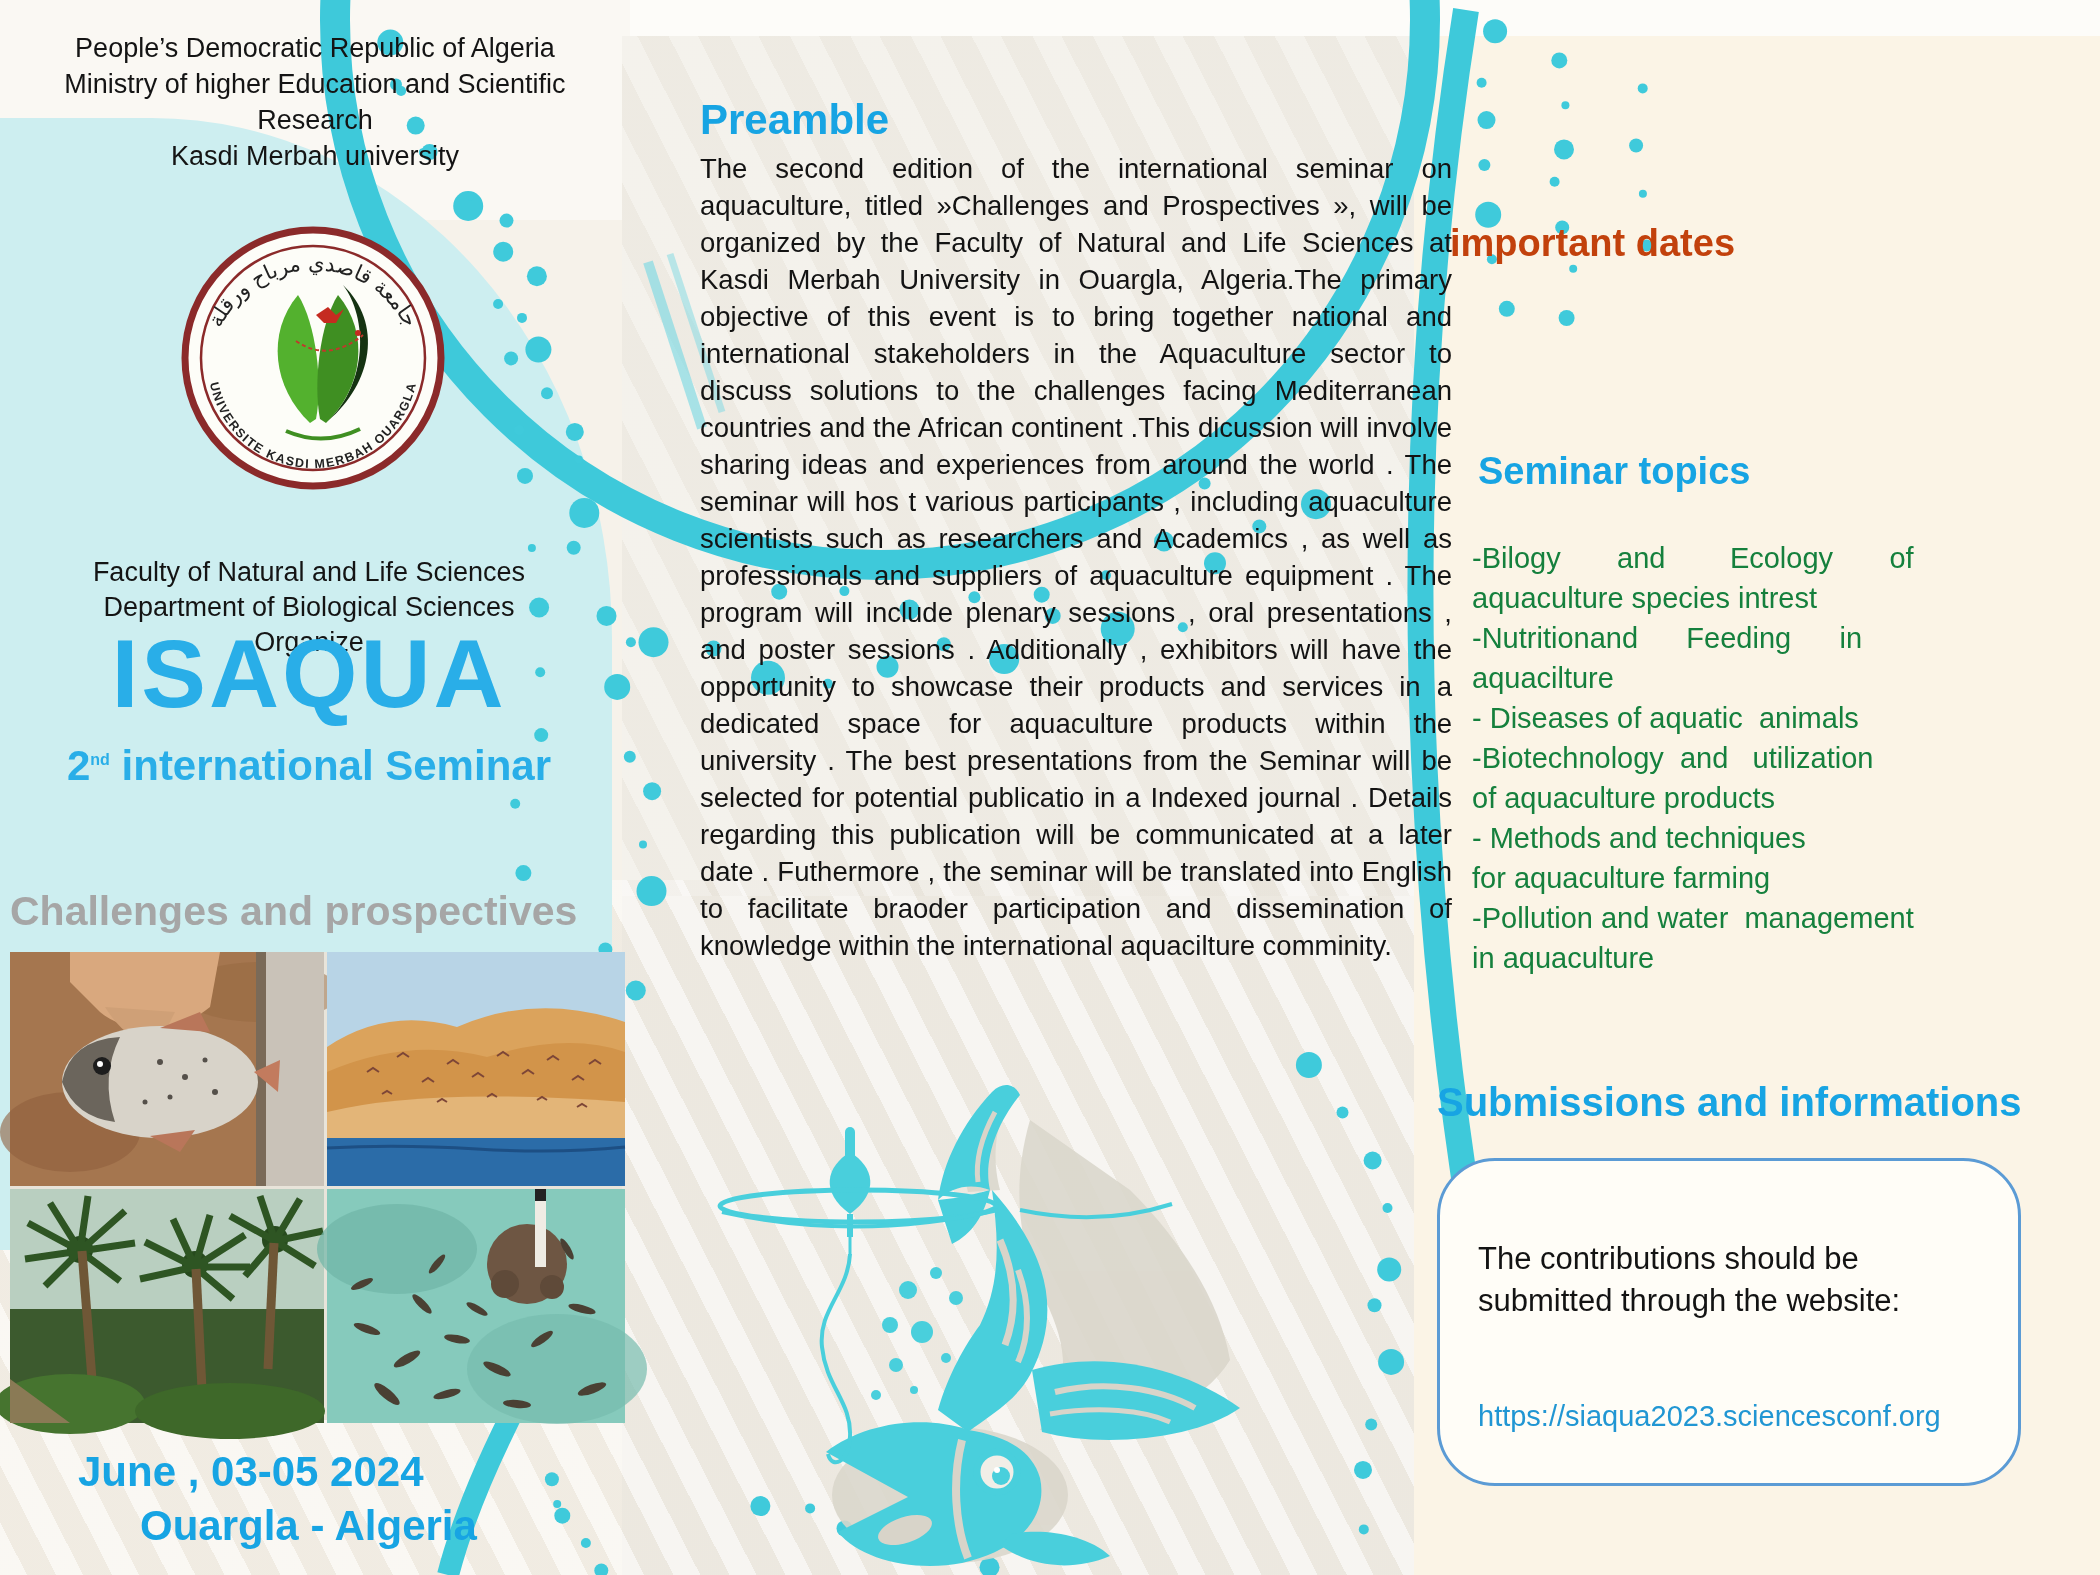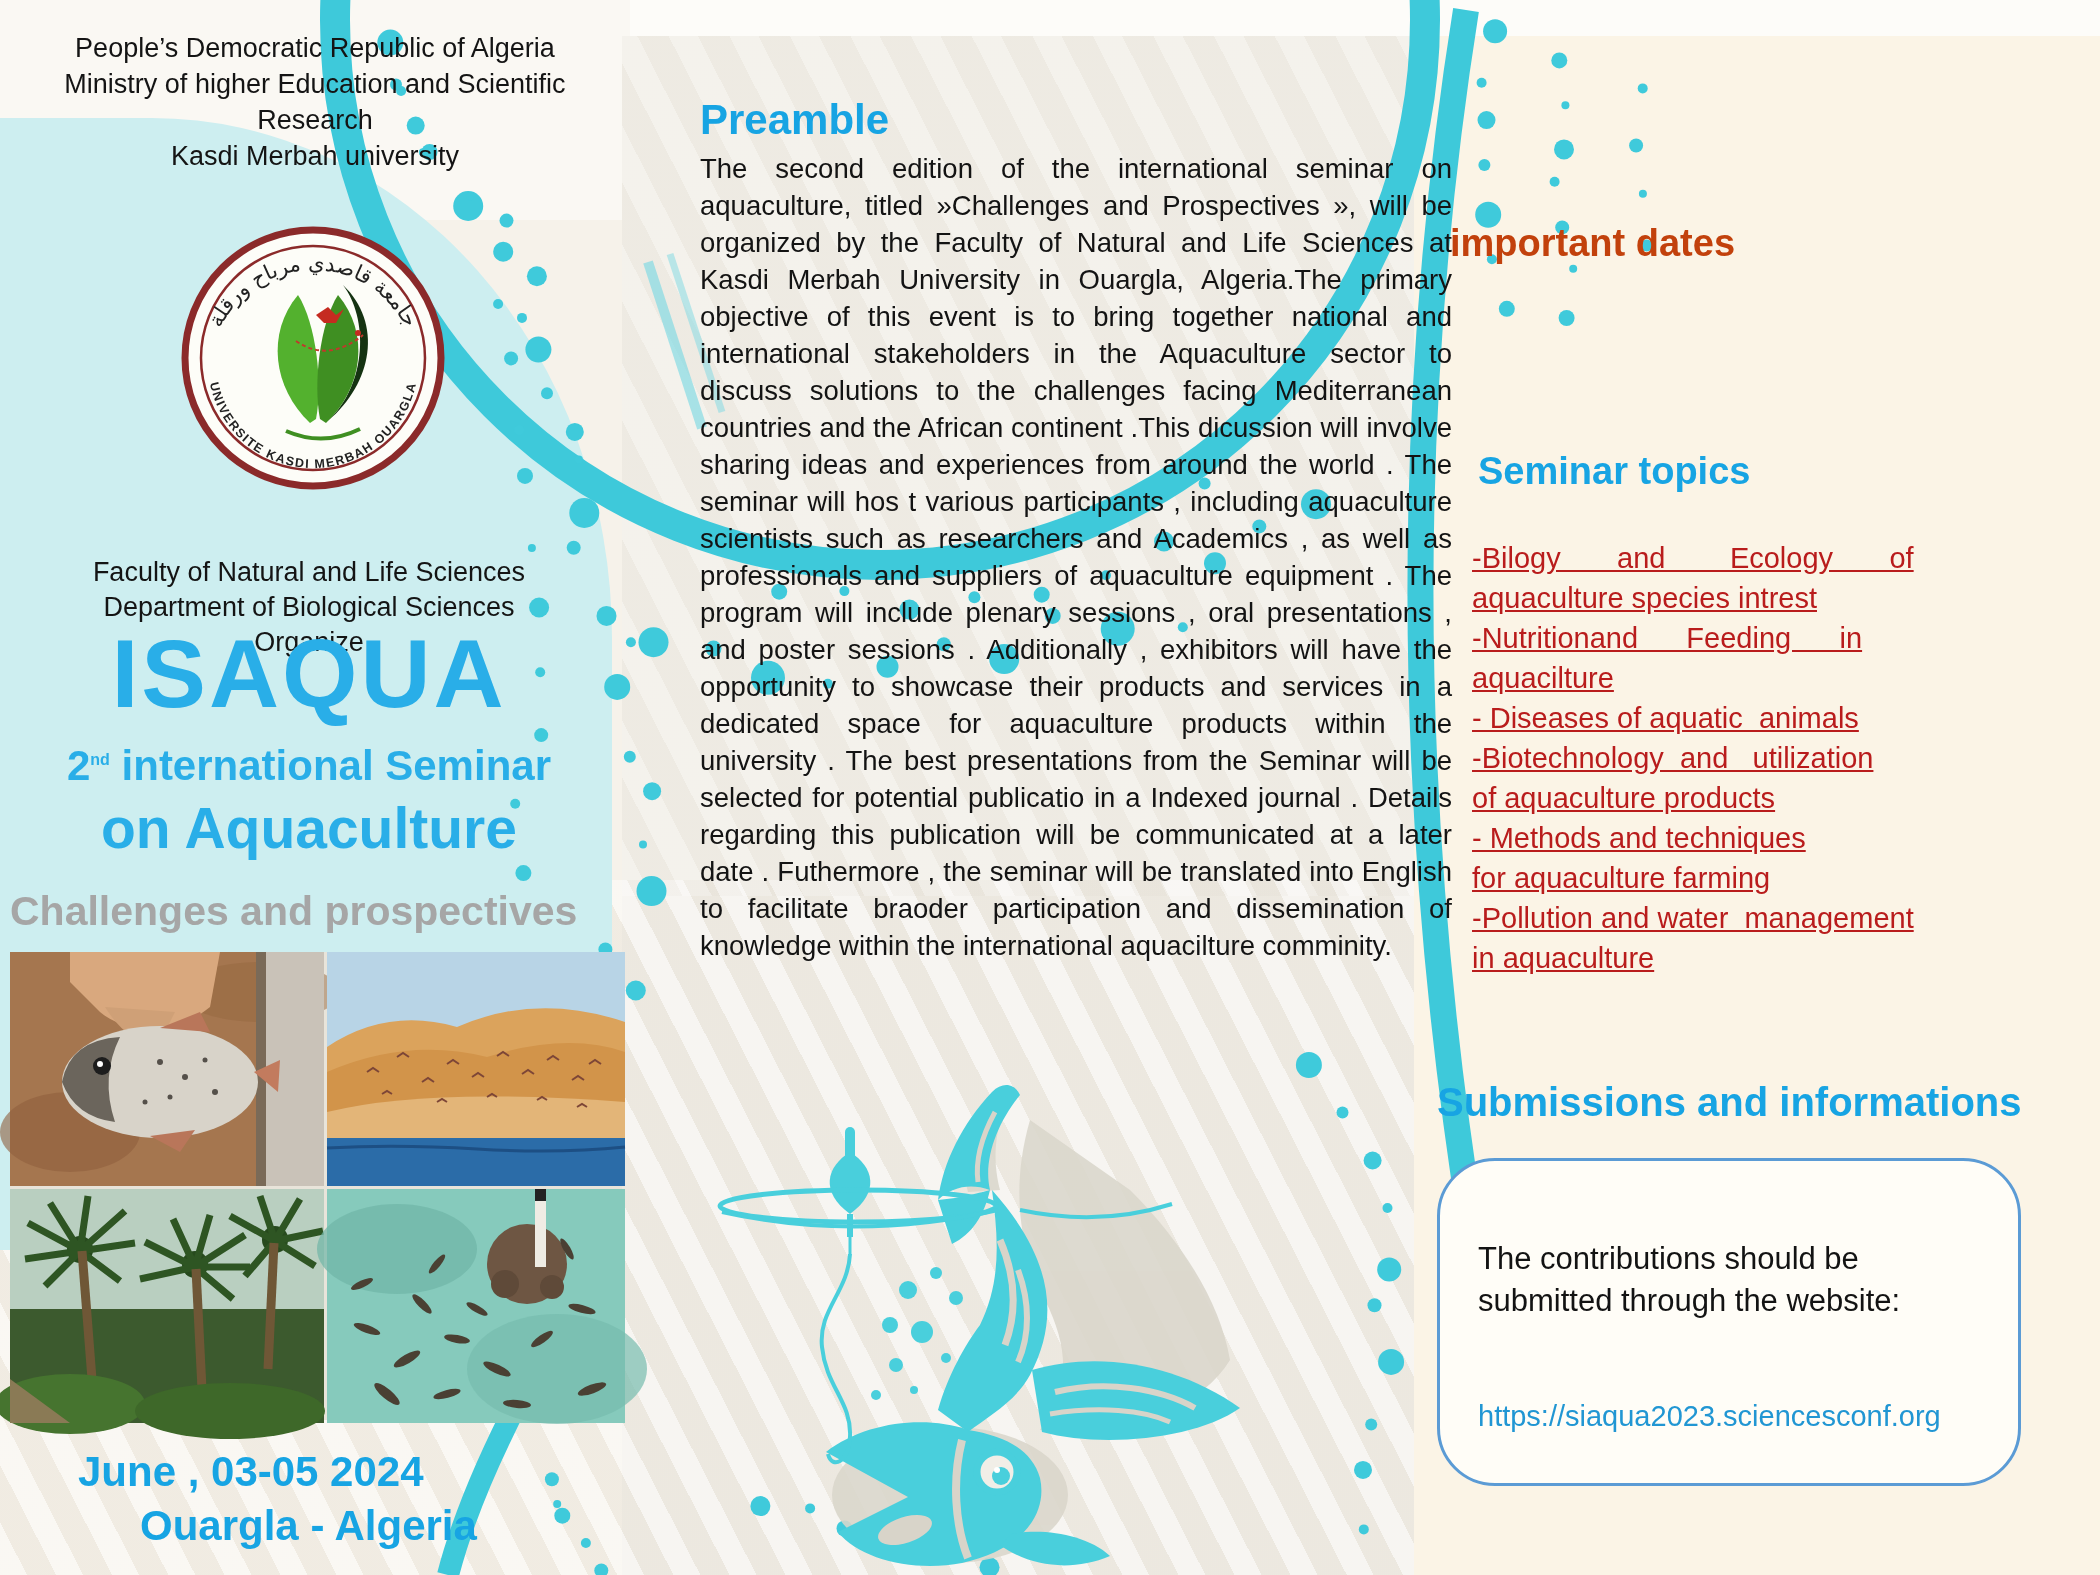--- a/index.html
+++ b/index.html
@@ -31,21 +31,21 @@
   #seminar-line2{left:20px;top:795px;width:578px;text-align:center;font-size:57px;font-weight:bold;color:#29aee8;}
   #tagline{left:10px;top:888px;width:590px;text-align:left;font-size:41px;font-weight:bold;color:#a6a6a6;}
   #event-when{left:78px;top:1448px;width:500px;font-size:42px;font-weight:bold;color:#17a4e3;}
   #event-where{left:140px;top:1502px;width:500px;font-size:42px;font-weight:bold;color:#17a4e3;}
   #preamble-title{left:700px;top:68px;font-size:42px;font-weight:bold;color:#17a4e3;margin-top:28px;}
   #preamble-body{left:700px;top:150px;width:752px;font-size:27.5px;line-height:37px;text-align:justify;color:#131313;}
   #dates-title{left:1450px;top:222px;font-size:38px;font-weight:bold;color:#c2410c;}
   .plain-list div{white-space:pre-wrap;}
   #dates-list{left:1456px;top:298px;width:630px;font-size:28px;line-height:48px;color:#131313;}
   #topics-title{left:1478px;top:450px;font-size:38px;font-weight:bold;color:#17a4e3;}
-  #topics-list{left:1472px;top:538px;width:600px;font-size:29px;line-height:40px;color:#b91c1c;text-decoration:underline;}
+  #topics-list{left:1472px;top:538px;width:600px;font-size:29px;line-height:40px;color:#15803d;}
   #submissions-title{left:1437px;top:1080px;width:660px;font-size:40px;font-weight:bold;color:#17a4e3;}
   #info-box{left:1437px;top:1158px;width:578px;height:322px;background:#fffdf7;
     border:3px solid #5b9bd5;border-radius:58px;}
   #info-note{left:1478px;top:1238px;width:500px;font-size:31px;line-height:42px;color:#131313;}
   #info-url{left:1478px;top:1400px;width:520px;font-size:29px;color:#2196d3;text-decoration:none;display:block;}
   
   #photo-grid{left:10px;top:952px;width:612px;height:468px;display:grid;
     grid-template-columns:314px 298px;grid-template-rows:234px 234px;gap:3px;background:#e8e4da;}
   #photo-grid svg{display:block;width:100%;height:100%;}
   svg{overflow:visible;}
@@ -369,21 +369,20 @@
     <div>Ministry of higher Education and Scientific Research</div>
     <div>Kasdi Merbah university</div>
   </div>
   <div class="abs" id="org-block">
     <div>Faculty of Natural and Life Sciences</div>
     <div>Department of Biological Sciences</div>
     <div>Organize</div>
   </div>
   <div class="abs" id="acronym">ISAQUA</div>
   <div class="abs" id="seminar-line"><span>2</span><sup>nd</sup><span> international Seminar</span></div>
-  <div class="abs" id="seminar-line2">on Aquaculture</div>
   <div class="abs" id="tagline">Challenges and prospectives</div>
   <div class="abs" id="event-when">June , 03-05  2024</div>
   <div class="abs" id="event-where">Ouargla - Algeria</div>
 
   <div class="abs" id="preamble-title">Preamble</div>
   <div class="abs" id="preamble-body">The second edition of the international  seminar on aquaculture, titled »Challenges and Prospectives », will be organized by the Faculty of Natural and  Life Sciences at Kasdi Merbah University in  Ouargla, Algeria.The primary objective of this event is to bring together national and international stakeholders in the Aquaculture sector to discuss solutions to  the challenges facing Mediterranean countries and the African continent .This dicussion will involve sharing ideas and experiences  from around the  world . The seminar will hos t various participants , including aquaculture scientists such as researchers  and Academics , as well as professionals and suppliers of aquaculture equipment . The program will include plenary sessions , oral presentations , and poster sessions . Additionally , exhibitors will have the opportunity to showcase their products and services in a dedicated space for aquaculture products within the university . The best presentations from the Seminar will be selected for potential publicatio in a Indexed journal . Details regarding this publication will be communicated at a later date . Futhermore , the seminar will be translated into English to facilitate braoder participation and dissemination of knowledge within the international aquacilture comminity.</div>
 
   <div class="abs" id="dates-title">important dates</div>
   <div class="abs" id="topics-title">Seminar topics</div>
   <div class="abs plain-list" id="topics-list">

